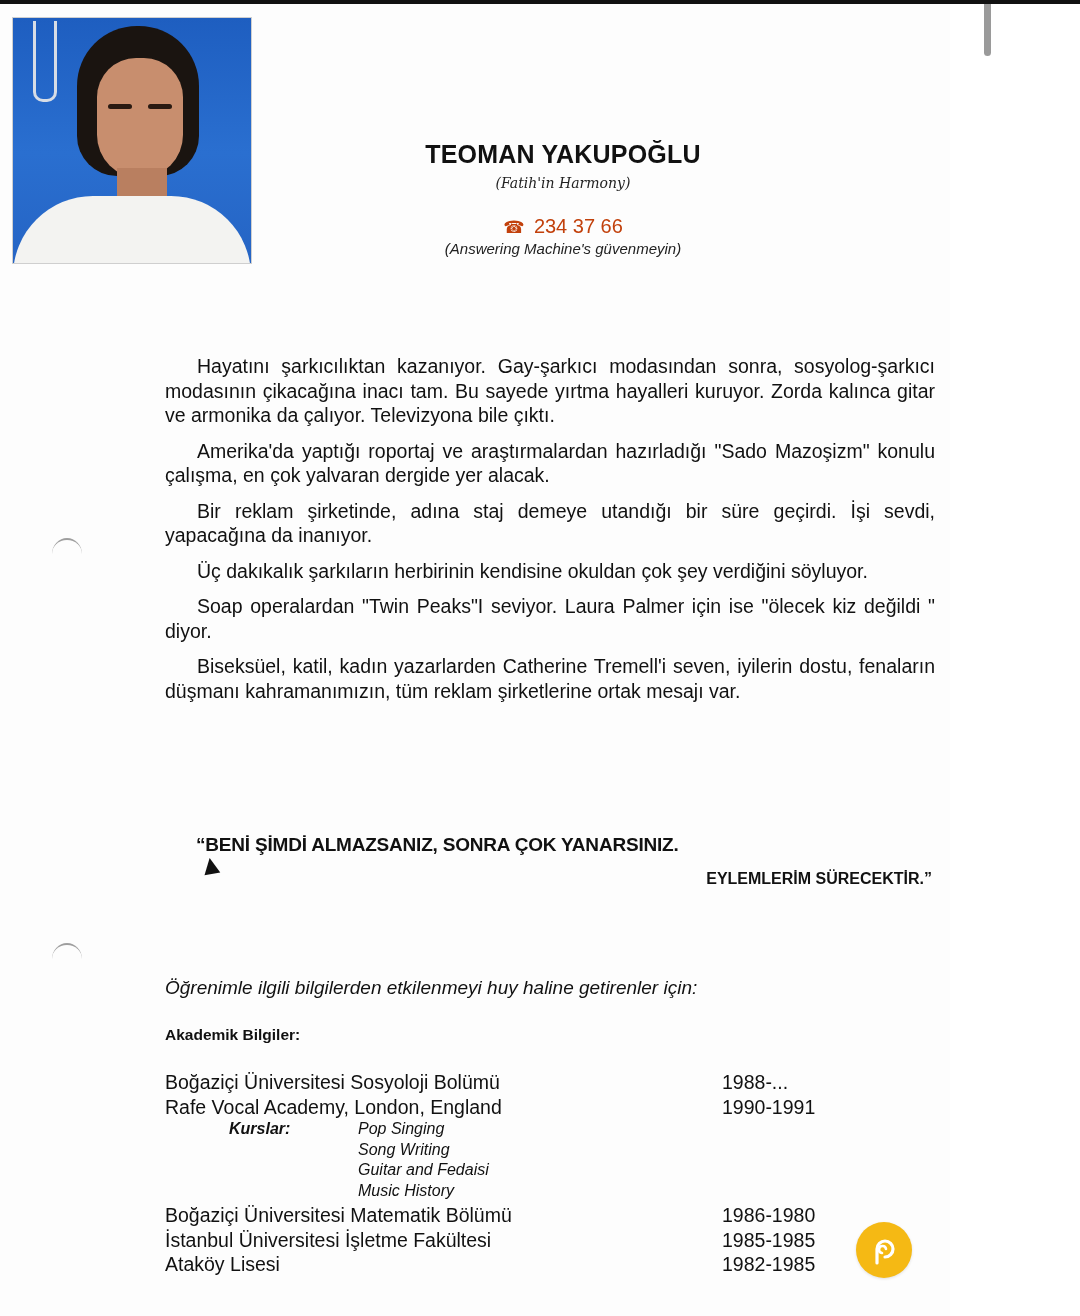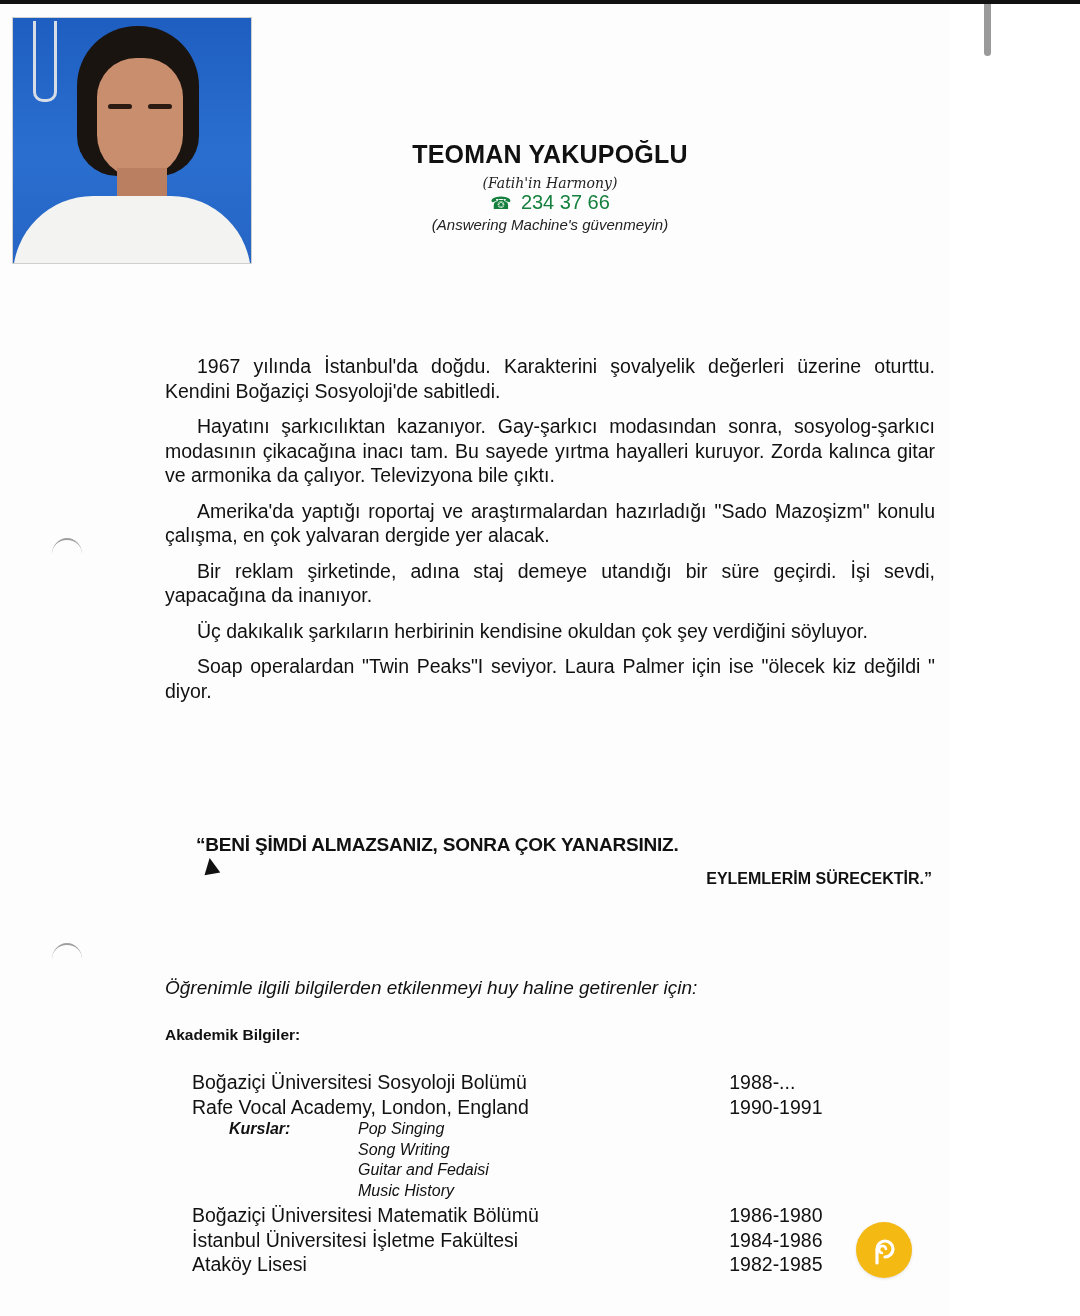--- a/index.html
+++ b/index.html
@@ -20,39 +20,39 @@
       overflow: hidden; border: 1px solid #cfcfcf;
     }
     .photo .clip { position: absolute; left: 20px; top: 3px; width: 18px; height: 78px; border: 3px solid #d7dde6; border-top: none; border-radius: 0 0 10px 10px; }
     .photo .hair { position: absolute; left: 64px; top: 8px; width: 122px; height: 150px; background: #1a1410; border-radius: 60px 60px 40px 40px; }
     .photo .face { position: absolute; left: 84px; top: 40px; width: 86px; height: 120px; background: #c88e6e; border-radius: 40px 40px 44px 44px; }
     .photo .brow-l { position: absolute; left: 95px; top: 86px; width: 24px; height: 5px; background: #2a1a12; border-radius: 3px; }
     .photo .brow-r { position: absolute; left: 135px; top: 86px; width: 24px; height: 5px; background: #2a1a12; border-radius: 3px; }
     .photo .neck { position: absolute; left: 104px; top: 150px; width: 50px; height: 40px; background: #b97f60; }
     .photo .shirt { position: absolute; left: 0px; top: 178px; width: 238px; height: 80px; background: #f3f3f1; border-radius: 80px 80px 0 0; }
 
-    .header { position: absolute; left: 380px; top: 140px; width: 340px; text-align: center; }
+    .header { position: absolute; left: 393px; top: 140px; width: 340px; text-align: center; }
     .name { font-weight: bold; font-size: 25px; letter-spacing: 0.2px; color: #111; }
     .nickname { font-family: "DejaVu Serif", "Liberation Serif", serif; font-style: italic; font-size: 14px; margin-top: 6px; color: #222; }
-    .phone { font-size: 20px; color: #15803d; }
+    .phone { margin-top: 24px; font-size: 20px; color: #c2410c; }
     .phone .phone-icon { font-size: 17px; margin-right: 4px; }
     .phone-note { font-style: italic; font-size: 15px; margin-top: 2px; color: #222; }
 
     .body-text { position: absolute; left: 165px; top: 354px; width: 770px; font-size: 19.5px; line-height: 24.5px; text-align: justify; }
     .body-text p { margin: 0 0 11px 0; text-indent: 32px; }
 
     .quote { position: absolute; left: 196px; top: 834px; width: 736px; font-weight: bold; }
     .quote .q1 { font-size: 19px; letter-spacing: -0.2px; }
     .quote .q2 { font-size: 16px; text-align: right; margin-top: 14px; }
 
     .edu-intro { position: absolute; left: 165px; top: 977px; font-style: italic; font-size: 19px; }
     .edu-heading { position: absolute; left: 165px; top: 1026px; font-weight: bold; font-size: 15.5px; }
 
     .edu-list { position: absolute; left: 165px; top: 1070px; width: 680px; font-size: 19.5px; }
-    .edu-row { display: flex; height: 24.5px; line-height: 24.5px; margin-left: 27px; }
+    .edu-row { display: flex; height: 24.5px; line-height: 24.5px; }
     .edu-row .school { width: 557px; }
     .edu-row .years { width: 120px; }
     .courses { display: flex; font-style: italic; font-size: 16px; line-height: 20.5px; margin-bottom: 2px; }
     .courses .courses-label { width: 128px; padding-left: 64px; font-weight: bold; box-sizing: border-box; width: 193px; }
     .courses ul { list-style: none; margin: 0; padding: 0; }
 
     .punch { position: absolute; width: 30px; height: 30px; border-top: 2px solid #777; border-radius: 50%; opacity: 0.7; }
     .punch.p1 { left: 52px; top: 538px; }
     .punch.p2 { left: 52px; top: 943px; }
     .smudge { position: absolute; left: 203px; top: 858px; width: 0; height: 0; border-left: 8px solid transparent; border-right: 8px solid transparent; border-bottom: 16px solid #111; transform: rotate(-10deg); }
@@ -85,26 +85,26 @@
   <div class="name">TEOMAN YAKUPOĞLU</div>
   <div class="nickname">(Fatih'in Harmony)</div>
   <div class="phone">
     <span class="phone-icon">☎</span>
     <span>234 37 66</span>
   </div>
   <div class="phone-note">(Answering Machine's güvenmeyin)</div>
 </div>
 
 <div class="body-text">
-  <p>1967 yılında İstanbul'da doğdu.  Karakterini şovalyelik değerleri üzerine oturttu.  Kendini Boğaziçi Sosyoloji'de sabitledi.</p>
   <p>Hayatını şarkıcılıktan kazanıyor.  Gay-şarkıcı modasından sonra, sosyolog-şarkıcı modasının çikacağına inacı tam.  Bu sayede yırtma hayalleri kuruyor. Zorda kalınca gitar ve armonika da çalıyor.  Televizyona bile çıktı.</p>
   <p>Amerika'da yaptığı roportaj ve araştırmalardan hazırladığı "Sado Mazoşizm" konulu çalışma, en çok yalvaran dergide yer alacak.</p>
   <p>Bir reklam şirketinde, adına staj demeye utandığı bir süre geçirdi.  İşi sevdi, yapacağına da inanıyor.</p>
   <p>Üç dakıkalık şarkıların herbirinin kendisine okuldan çok şey verdiğini söyluyor.</p>
   <p>Soap operalardan "Twin Peaks"I seviyor.  Laura Palmer için ise "ölecek kiz değildi " diyor.</p>
+  <p>Biseksüel, katil, kadın yazarlarden Catherine Tremell'i seven, iyilerin dostu, fenaların düşmanı kahramanımızın, tüm reklam şirketlerine ortak mesajı var.</p>
 </div>
 
 <div class="smudge"></div>
 <div class="quote">
   <div class="q1">“BENİ ŞİMDİ ALMAZSANIZ, SONRA ÇOK YANARSINIZ.</div>
   <div class="q2">EYLEMLERİM SÜRECEKTİR.”</div>
 </div>
 
 <div class="punch p1"></div>
 <div class="punch p2"></div>
@@ -129,21 +129,21 @@
       <li>Guitar and Fedaisi</li>
       <li>Music History</li>
     </ul>
   </div>
   <div class="edu-row">
     <span class="school">Boğaziçi Üniversitesi Matematik Bölümü</span>
     <span class="years">1986-1980</span>
   </div>
   <div class="edu-row">
     <span class="school">İstanbul Üniversitesi İşletme Fakültesi</span>
-    <span class="years">1984-1986</span>
+    <span class="years">1985-1985</span>
   </div>
   <div class="edu-row">
     <span class="school">Ataköy Lisesi</span>
     <span class="years">1982-1985</span>
   </div>
 </div>
 
 <div class="fab">
   <svg width="30" height="34" viewBox="0 0 30 34">
     <path d="M8 30 L8 16 A8 8 0 1 1 16 24" fill="none" stroke="#ffffff" stroke-width="3.2" stroke-linecap="round"></path>

